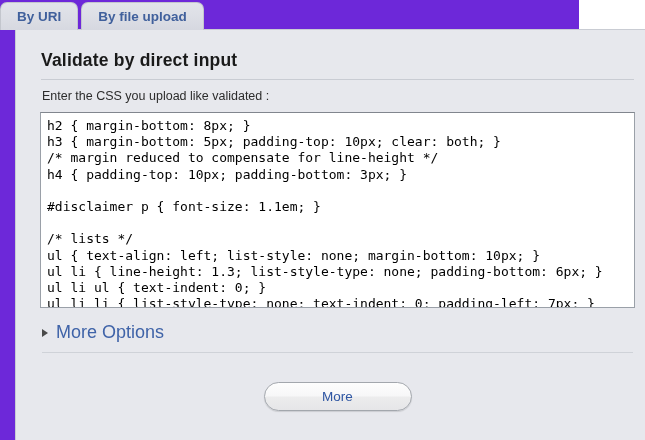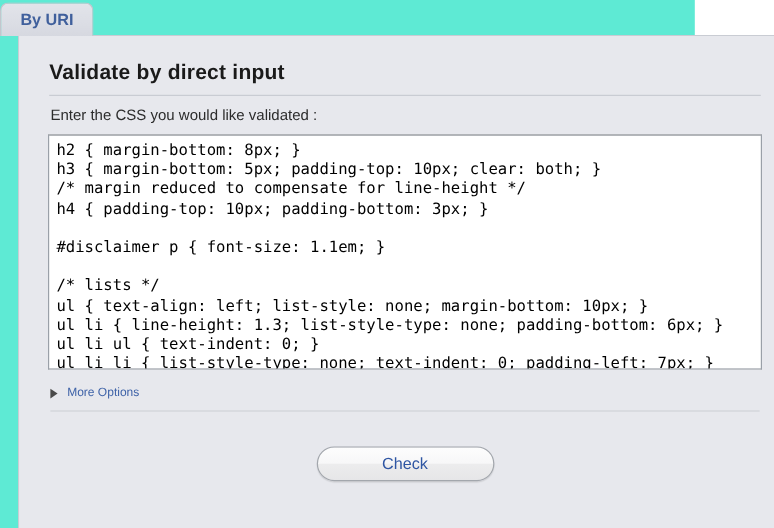--- a/index.html
+++ b/index.html
@@ -11,21 +11,21 @@
     height: 440px;
     background: #ffffff;
     font-family: "Liberation Sans", sans-serif;
     overflow: hidden;
   }
 
   #app {
     position: relative;
     width: 579px;
     height: 440px;
-    background: #5eead4;
+    background: #6d28d9;
   }
 
   
   .tab-bar {
     position: absolute;
     left: 0;
     top: 0;
     height: 30px;
     display: flex;
     align-items: flex-end;
@@ -133,21 +133,21 @@
   }
   .disclosure-tri {
     width: 0;
     height: 0;
     border-left: 6px solid #4a4a4a;
     border-top: 4.5px solid transparent;
     border-bottom: 4.5px solid transparent;
     margin-right: 8px;
   }
   .more-options-label {
-    font-size: 10px;
+    font-size: 18px;
     color: #3f63a8;
     font-weight: normal;
   }
   .more-rule {
     margin: 9px 8px 0 8px;
     height: 1px;
     background: #cfd2d8;
   }
 
   
@@ -174,29 +174,32 @@
 </style>
 </head>
 <body>
 
 <div id="app">
 
   <div class="tab-bar">
     <div class="tab inactive">
       <span>By URI</span>
     </div>
+    <div class="tab inactive">
+      <span>By file upload</span>
+    </div>
   </div>
 
   <div class="panel">
     <div class="panel-inner">
 
       <h1 class="page-title">Validate by direct input</h1>
       <div class="title-rule"></div>
 
-      <p class="intro">Enter the CSS you would like validated :</p>
+      <p class="intro">Enter the CSS you upload like validated :</p>
 
       <div class="textarea-wrap">
         <textarea class="css-input" spellcheck="true" placeholder="" style="">h2 { margin-bottom: 8px; }
 h3 { margin-bottom: 5px; padding-top: 10px; clear: both; }
 /* margin reduced to compensate for line-height */
 h4 { padding-top: 10px; padding-bottom: 3px; }
 
 #disclaimer p { font-size: 1.1em; }
 
 /* lists */
@@ -207,18 +210,18 @@
 </textarea>
       </div>
 
       <div class="more-options-row">
         <span class="disclosure-tri"></span>
         <span class="more-options-label">More Options</span>
       </div>
       <div class="more-rule"></div>
 
       <div class="button-row">
-        <button class="check-btn">Check</button>
+        <button class="check-btn">More</button>
       </div>
 
     </div>
   </div>
 </div>
 
 </body></html>

